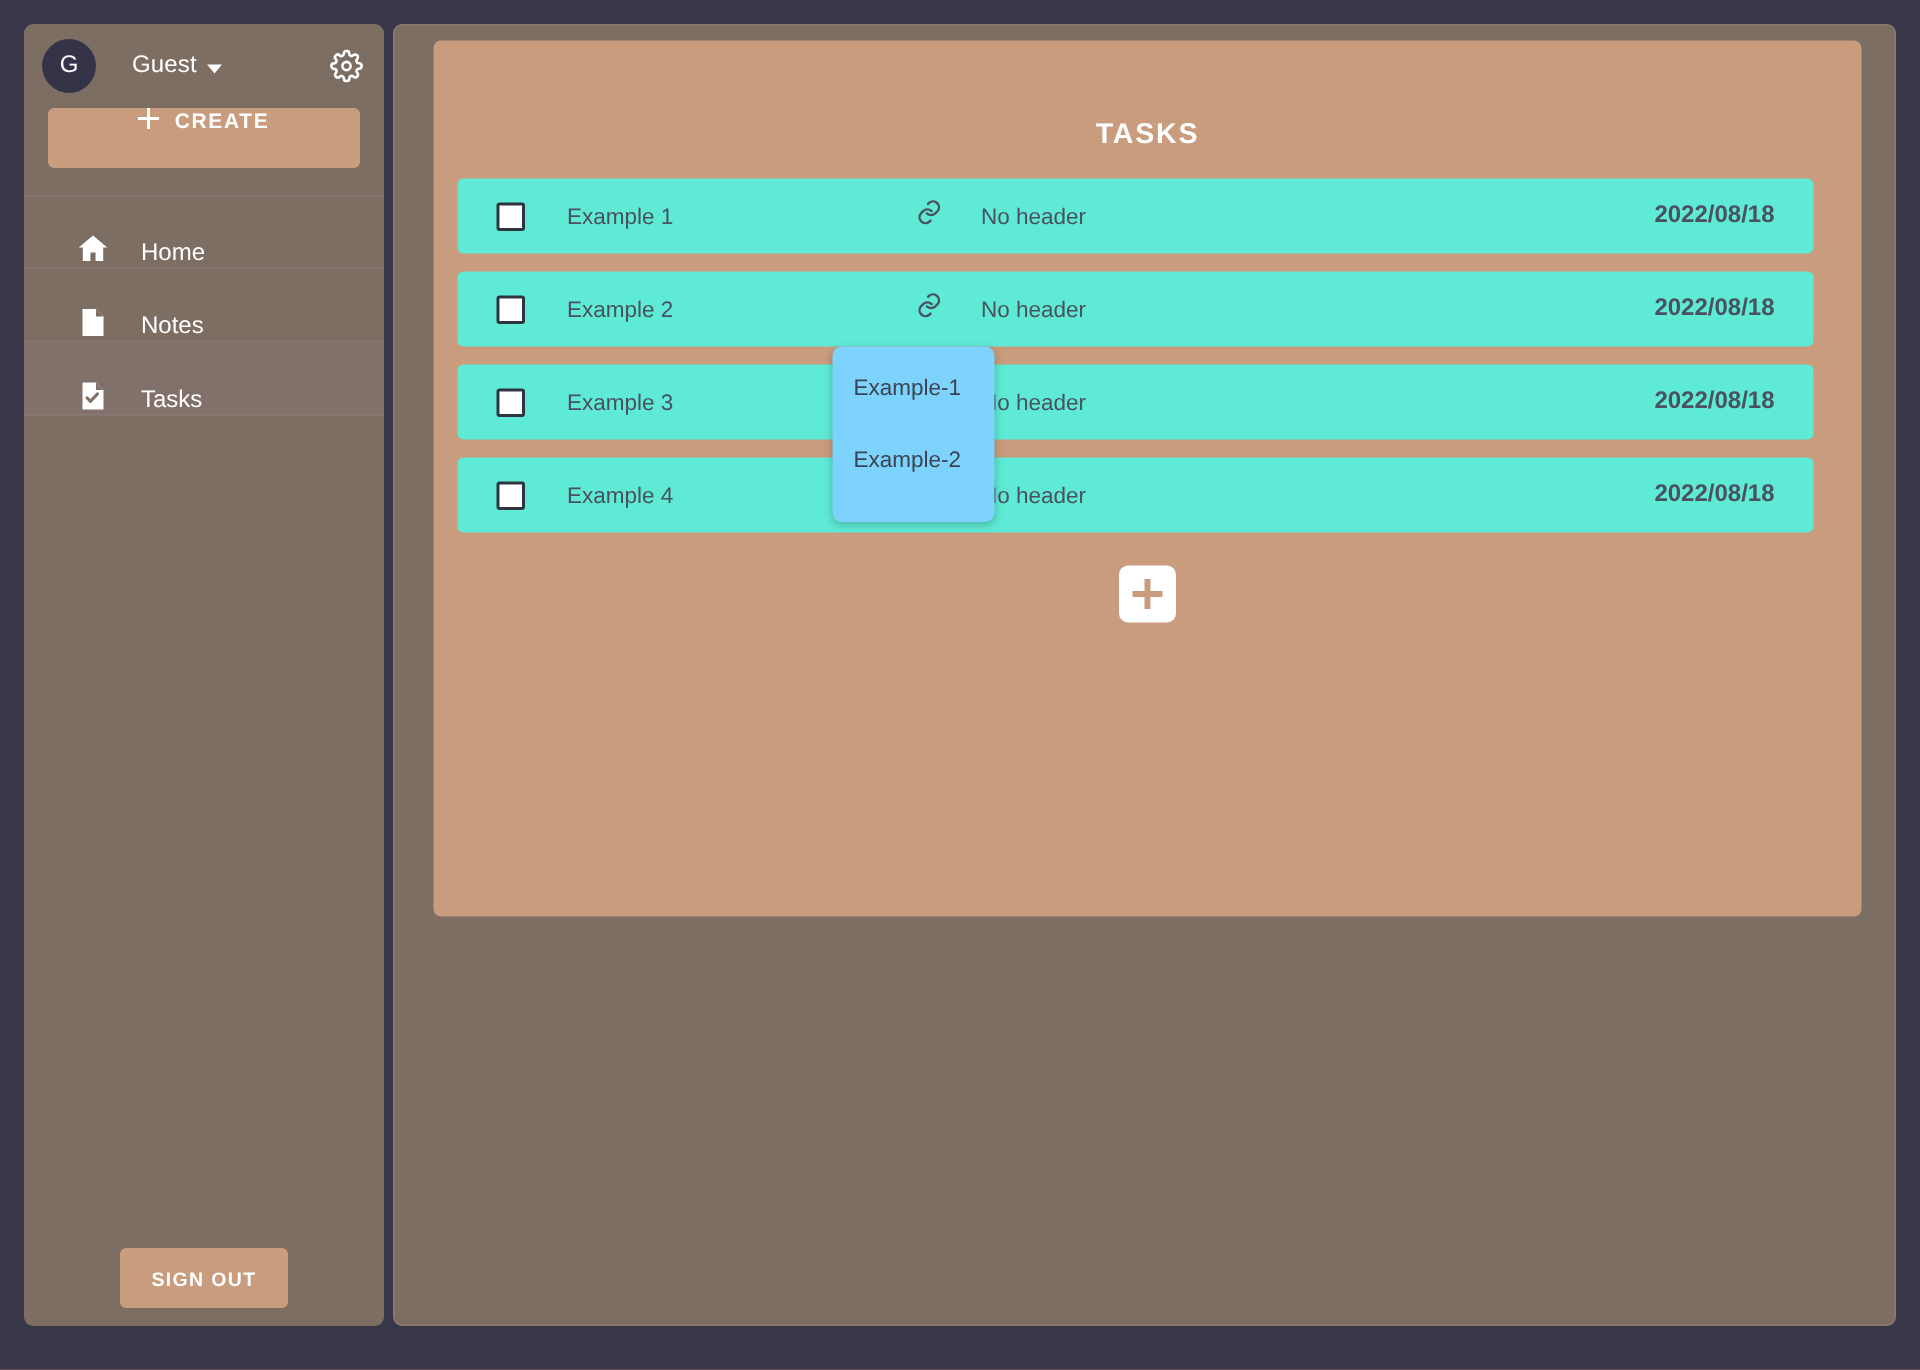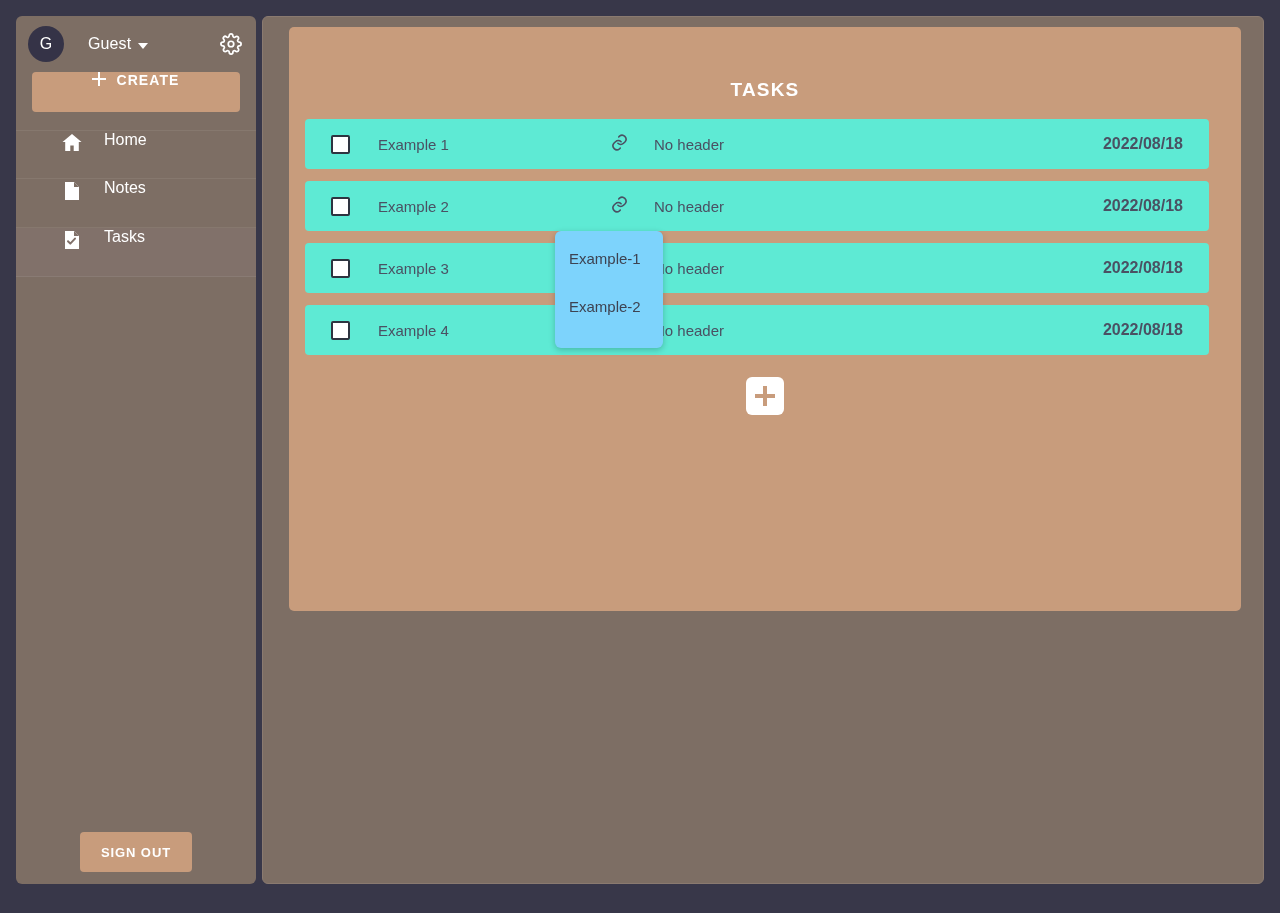--- a/index.html
+++ b/index.html
@@ -107,22 +107,22 @@
     background: #ffffff;
   }
   .plus-sm::before { left: 6px; top: 0; width: 2px; height: 14px; }
   .plus-sm::after  { top: 6px; left: 0; height: 2px; width: 14px; }
 
   .nav { margin-top: 18px; }
 
   .nav-item {
     height: 49px;
     display: flex;
-    align-items: flex-start;
-    padding-left: 44px;
+    align-items: flex-end;
+    padding-left: 34px;
     gap: 20px;
     cursor: pointer;
     border-bottom: 1px solid rgba(255,255,255,0.07);
   }
   .nav-item:first-child { border-top: 1px solid rgba(255,255,255,0.07); }
   .nav-item.active { background: #81716a; }
 
   .nav-label {
     color: #ffffff;
     font-size: 16px;

